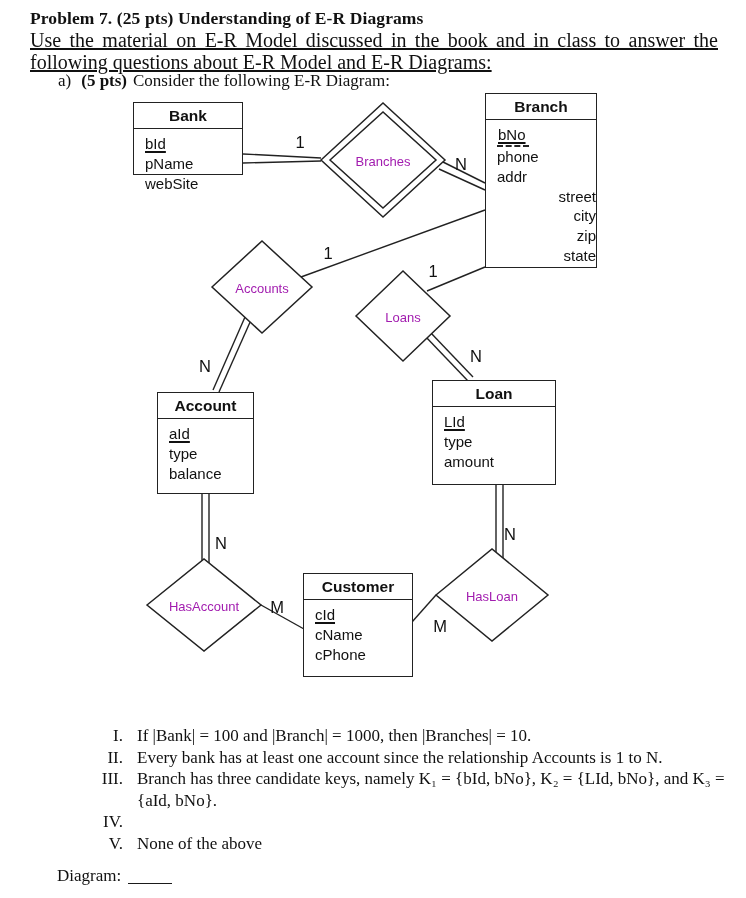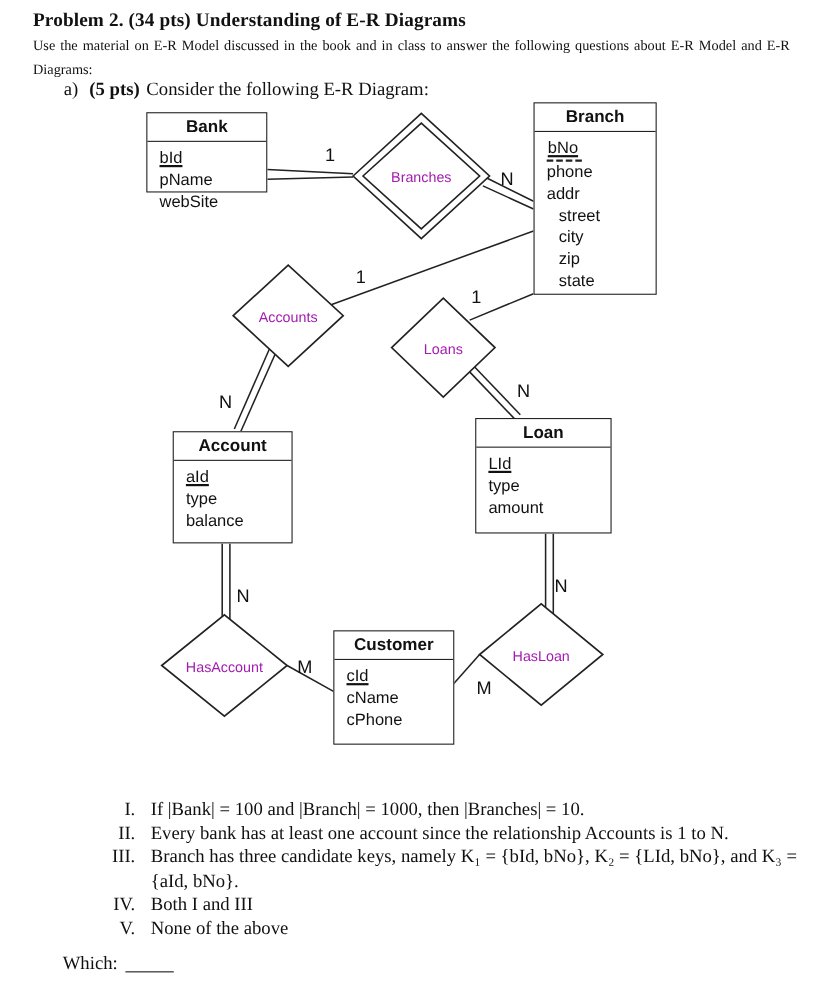--- a/index.html
+++ b/index.html
@@ -7,21 +7,21 @@
     position:relative; width:746px; height:898px; background:#ffffff;
     font-family:"Liberation Serif", serif; color:#111; overflow:hidden;
   }
   
   .doc-title {
     position:absolute; left:30px; top:8px; width:700px;
     font-size:17.5px; font-weight:bold; letter-spacing:0.1px;
   }
   .intro {
     position:absolute; left:30px; top:30px; width:688px;
-    font-size:13px; line-height:21.5px; text-align:justify;
+    font-size:20px; line-height:21.5px; text-align:justify;text-decoration:underline;
   }
   .item-a { position:absolute; left:58px; top:71px; font-size:17px; }
   .item-a .pts { font-weight:bold; margin:16px 6px 0 10px; }
   .prompt { position:absolute; left:57px; top:688px; font-size:17px; }
   .options { position:absolute; left:30px; top:725px; width:700px; font-size:17px; }
   .opt-row { display:flex; line-height:21.6px; }
   .opt-num { width:93px; text-align:right; flex:0 0 93px; }
   .opt-text { margin-left:14px; width:592px; }
   .answer-line { position:absolute; left:57px; top:866px; font-size:17px; }
   .answer-blank {
@@ -36,21 +36,21 @@
     border:1.6px solid #222;
     font-family:"Liberation Sans", sans-serif;
     box-sizing:border-box;
   }
   .etitle {
     font-size:15.5px; font-weight:bold; text-align:center;
     padding:4px 0 3px 0; border-bottom:1.6px solid #222;
   }
   .attrs { padding:5px 0 0 11px; font-size:15px; line-height:19.8px; }
   .attr { white-space:nowrap; }
-  .attr.ind { padding-left:11px; }
+  .attr.ind { padding-left:11px;text-align:right; }
   .attr.u span { text-decoration:underline; text-decoration-thickness:1.5px; text-underline-offset:2px; }
   .attr.udash span {
     display:inline-block; line-height:17px;
     text-decoration:underline; text-decoration-thickness:1.5px; text-underline-offset:2px;
     border-bottom:2px dashed #222; padding:0 3px 2px 1px;
   }
   .dlabel {
     position:absolute; z-index:2; transform:translate(-50%,-50%);
     font-family:"Liberation Sans", sans-serif; font-size:13px; color:#a21caf;
     white-space:nowrap;
@@ -59,21 +59,21 @@
     position:absolute; z-index:2; transform:translate(-50%,-50%);
     font-family:"Liberation Sans", sans-serif; font-size:16.5px; color:#111;
     white-space:nowrap;
   }
 </style>
 </head>
 <body>
 
 <div class="page">
 
-  <div class="doc-title">Problem 2. (34 pts) Understanding of E-R Diagrams</div>
+  <div class="doc-title">Problem 7. (25 pts) Understanding of E-R Diagrams</div>
   <div class="intro">Use the material on E-R Model discussed in the book and in class to answer the following questions about E-R Model and E-R Diagrams:</div>
   <div class="item-a">
     <span>a)</span><span class="pts">(5 pts)</span><span>Consider the following E-R Diagram:</span>
   </div>
 
   <svg class="diagram-svg" width="746" height="898" viewBox="0 0 746 898">
     <g stroke="#222" stroke-width="1.4" fill="none">
 
       <line x1="243" y1="154" x2="321" y2="158"></line>
       <line x1="243" y1="163" x2="321" y2="161"></line>
@@ -126,21 +126,21 @@
       <div class="attr udash"><span>bNo</span></div>
       <div class="attr"><span>phone</span></div>
       <div class="attr"><span>addr</span></div>
       <div class="attr ind"><span>street</span></div>
       <div class="attr ind"><span>city</span></div>
       <div class="attr ind"><span>zip</span></div>
       <div class="attr ind"><span>state</span></div>
     </div>
   </div>
 
-  <div class="entity" style="left:157px; top:392px; width:109px; height:102px;">
+  <div class="entity" style="left:157px; top:392px; width:97px; height:102px;">
     <div class="etitle">Account</div>
     <div class="attrs">
       <div class="attr u"><span>aId</span></div>
       <div class="attr"><span>type</span></div>
       <div class="attr"><span>balance</span></div>
     </div>
   </div>
 
   <div class="entity" style="left:432px; top:380px; width:124px; height:105px;">
     <div class="etitle">Loan</div>
@@ -186,25 +186,24 @@
     <div class="opt-row">
       <div class="opt-num">II.</div>
       <div class="opt-text">Every bank has at least one account since the relationship Accounts is 1 to N.</div>
     </div>
     <div class="opt-row">
       <div class="opt-num">III.</div>
       <div class="opt-text">Branch has three candidate keys, namely K₁ = {bId, bNo}, K₂ = {LId, bNo}, and K₃ = {aId, bNo}.</div>
     </div>
     <div class="opt-row">
       <div class="opt-num">IV.</div>
-      <div class="opt-text">Both I and III</div>
     </div>
     <div class="opt-row">
       <div class="opt-num">V.</div>
       <div class="opt-text">None of the above</div>
     </div>
   </div>
 
   <div class="answer-line">
-    <span>Which:</span><span class="answer-blank"></span>
+    <span>Diagram:</span><span class="answer-blank"></span>
   </div>
 
 </div>
 
 </body></html>

